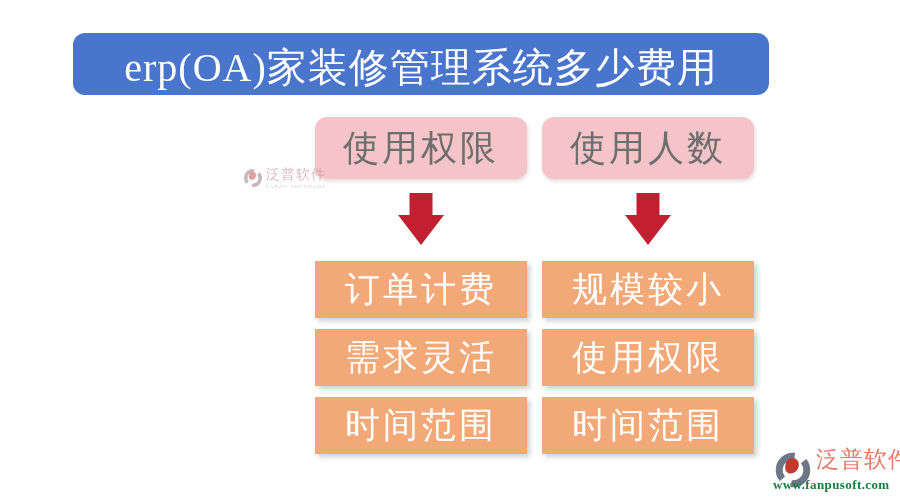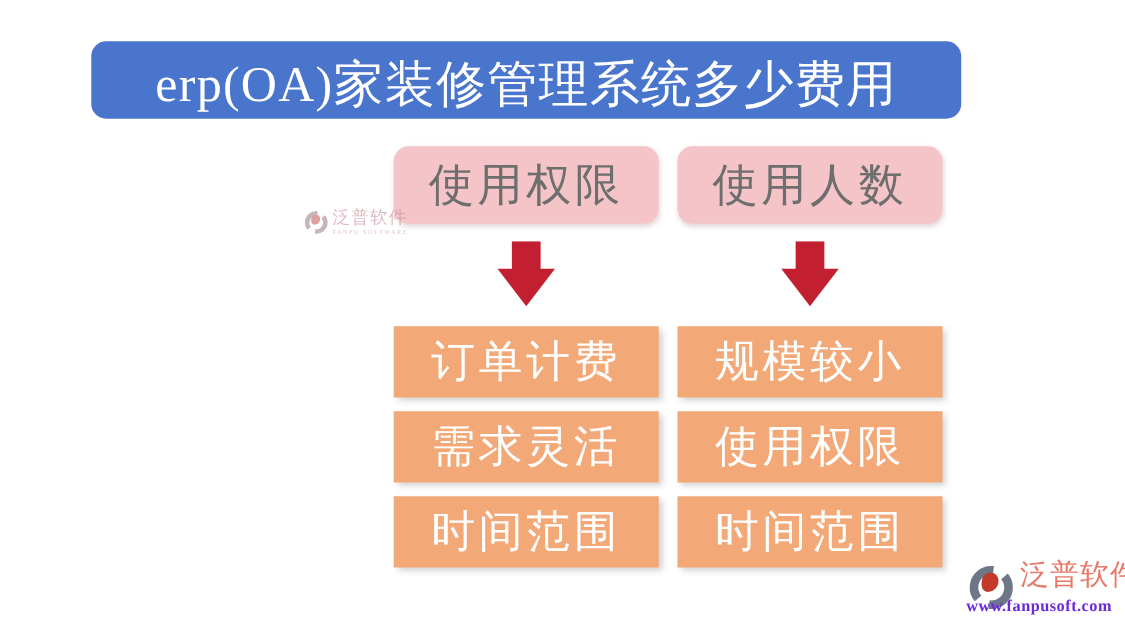--- a/index.html
+++ b/index.html
@@ -45,21 +45,21 @@
   .footer-logo{
     position:absolute;left:772px;top:446px;width:128px;height:50px;
   }
   .footer-logo svg{position:absolute;left:2px;top:5px;}
   .footer-brand{
     position:absolute;left:44px;top:0px;
     font-size:23px;color:#e87868;letter-spacing:1px;line-height:1.2;white-space:nowrap;
   }
   .footer-url{
     position:absolute;left:1px;top:31px;
-    font-size:13px;font-weight:bold;color:#6d28d9;letter-spacing:0.4px;white-space:nowrap;text-align:right;
+    font-size:13px;font-weight:bold;color:#15803d;letter-spacing:0.4px;white-space:nowrap;text-align:right;
   }
 </style>
 </head>
 <body>
 
 <div class="canvas">
 
   <div class="title-bar">
     <span>erp(OA)家装修管理系统多少费用</span>
   </div>

